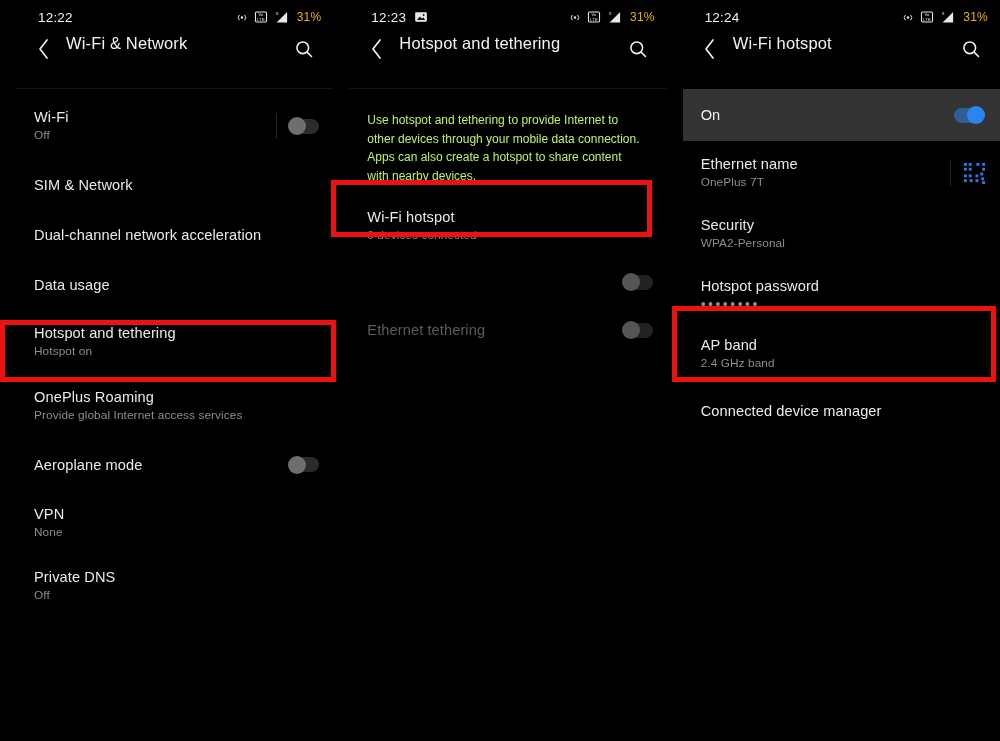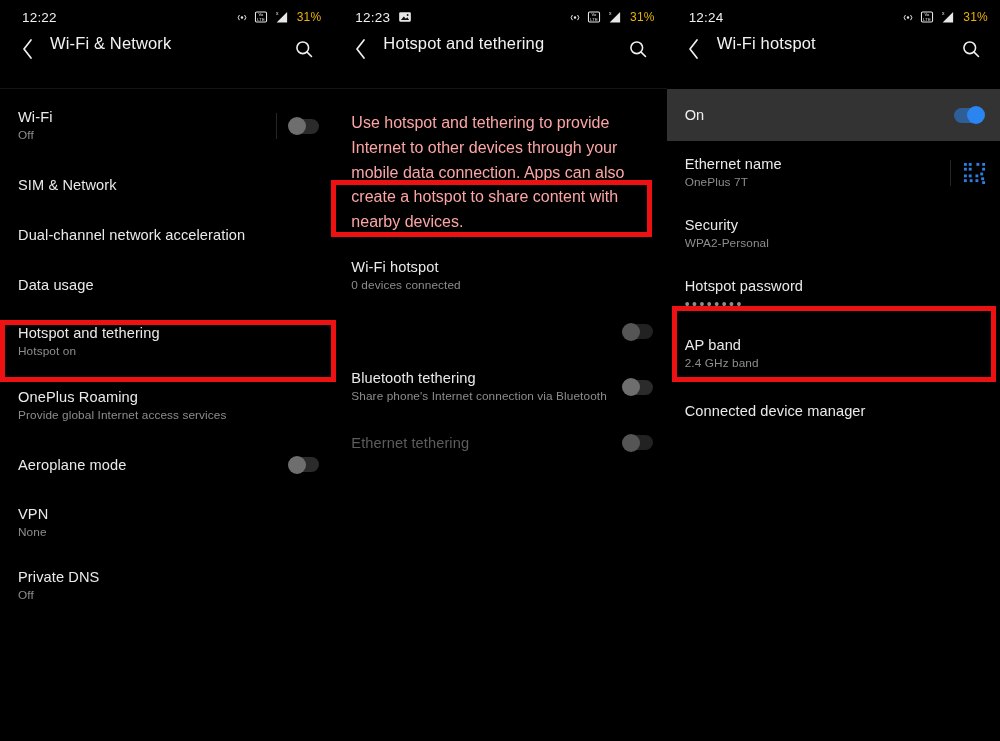--- a/index.html
+++ b/index.html
@@ -3,21 +3,21 @@
 <meta charset="utf-8">
 <style>
   * { box-sizing: border-box; margin: 0; padding: 0; }
   html, body {
     width: 1000px; height: 741px;
     background: #000;
     font-family: "Liberation Sans", sans-serif;
     overflow: hidden;
   }
   .screens { display: flex; width: 1000px; height: 741px; background:#000; }
-  .panel { width: 333.33px; height: 741px; position: relative; background:#000; overflow: hidden; }
+  .panel { width: 333.33px; height: 741px; position: relative; background:#000; overflow: hidden; margin-left: 16px; }
 
   
   .statusbar {
     height: 34px; display: flex; align-items: center;
     padding: 0 12px 0 22px; color:#e8e8e8; font-size: 13.5px;
     letter-spacing: .2px;
   }
   .sb-clock { font-size: 13.5px; color:#efefef; }
   .sb-left-icons { display:flex; align-items:center; gap:6px; margin-left:8px; }
   .sb-right { margin-left:auto; display:flex; align-items:center; gap:5px; }
@@ -73,21 +73,21 @@
     width:18px; height:18px; border-radius:50%;
     background:#6e6e6e;
   }
   .toggle.off-dim { background:#222; }
   .toggle.off-dim .knob { background:#555; }
   .toggle.on { background:#2f5d96; }
   .toggle.on .knob { left: auto; right:-1px; background:#2a85f0; }
 
   
   .intro {
-    color:#fca5a5; font-size: 16px; line-height: 1.55;
+    color:#bef264; font-size: 12px; line-height: 1.55;
     padding: 22px 22px 10px 18px;
   }
 
   
   .onband {
     background:#333333; height: 52px;
     display:flex; align-items:center; padding: 0 16px 0 18px;
   }
   .onband .label { color:#f0f0f0; font-size:14.6px; }
   .onband .toggle { margin-left:auto; }
@@ -285,31 +285,20 @@
       </div>
 
       <div class="row dim" style="padding-top:14px;padding-bottom:14px;">
         <span class="row-right">
           <span class="toggle off-dim">
               <span class="knob"></span>
             </span>
         </span>
       </div>
 
-      <div class="row" style="padding-top:14px;padding-bottom:14px;">
-        <span class="row-texts">
-          <span class="row-title">Bluetooth tethering</span>
-          <span class="row-sub">Share phone's Internet connection via Bluetooth</span>
-        </span>
-        <span class="row-right">
-          <span class="toggle">
-              <span class="knob"></span>
-            </span>
-        </span>
-      </div>
 
       <div class="row dim" style="padding-top:14px;padding-bottom:14px;">
         <span class="row-texts">
           <span class="row-title">Ethernet tethering</span>
         </span>
         <span class="row-right">
           <span class="toggle off-dim">
               <span class="knob"></span>
             </span>
         </span>

